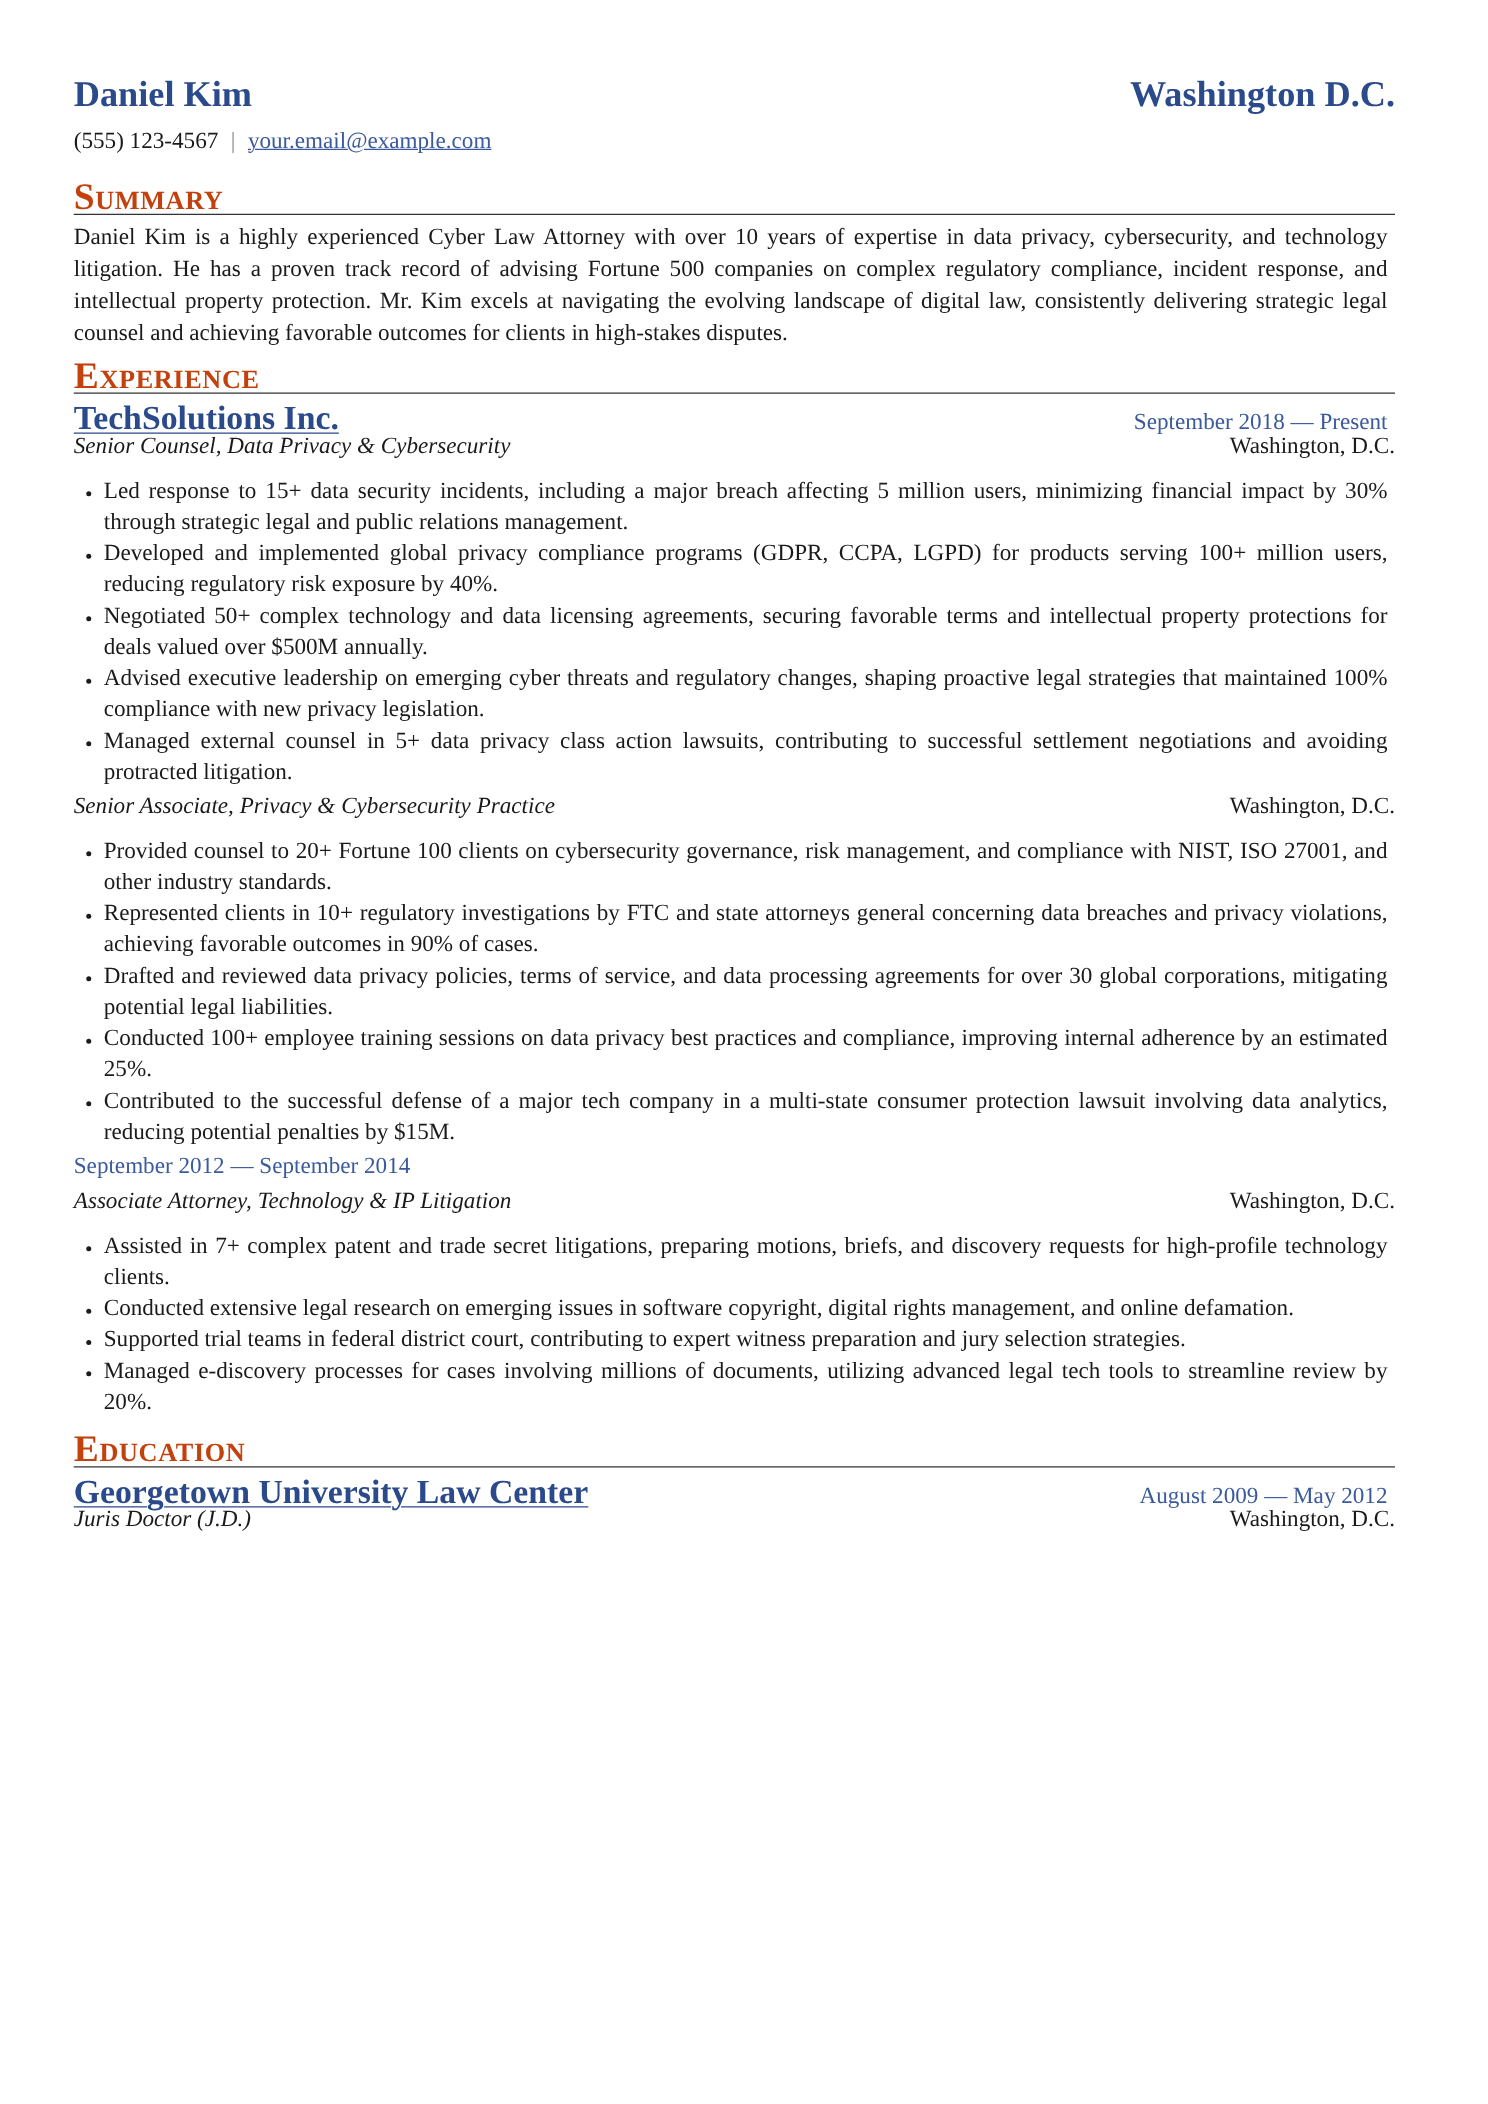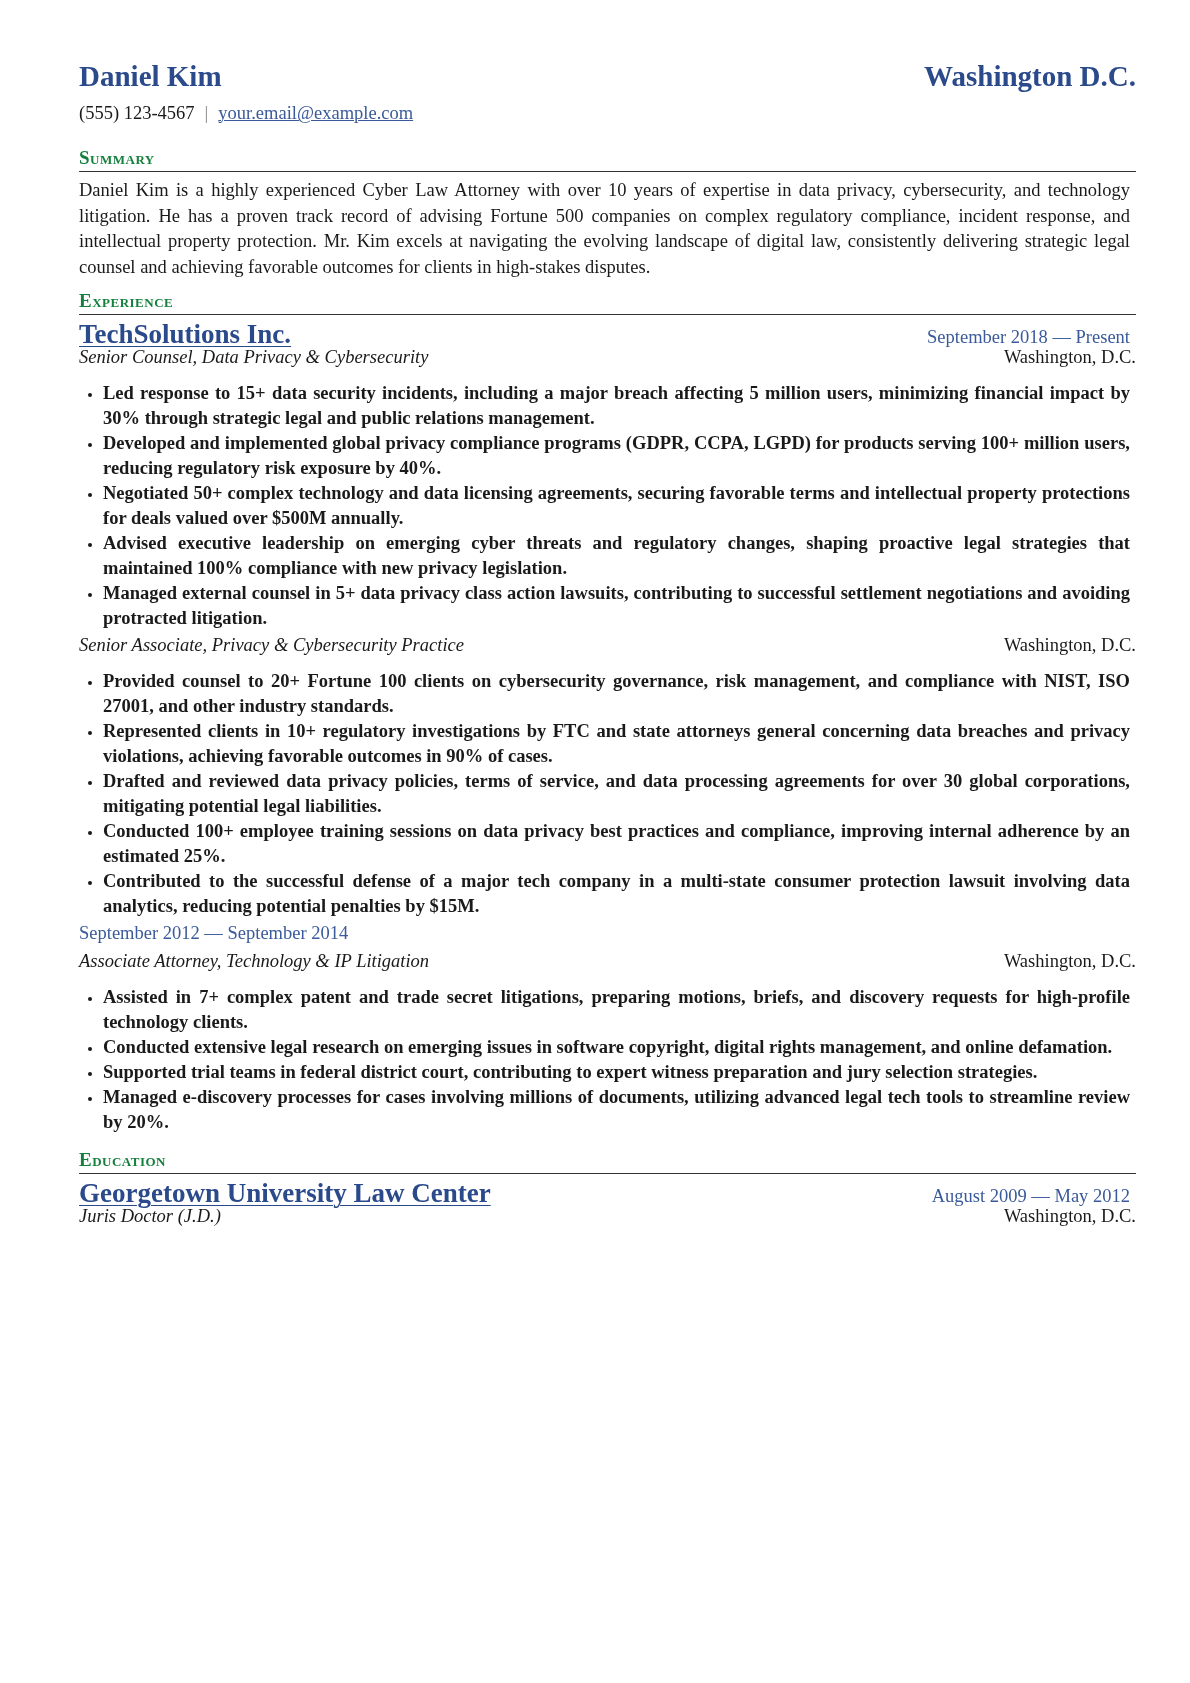--- a/index.html
+++ b/index.html
@@ -1,50 +1,50 @@
 <!DOCTYPE html>
 <html><head>
 <meta charset="utf-8">
 <style>
   html, body { margin: 0; padding: 0; background: #ffffff; }
   body {
     width: 1190px; height: 1683px; position: relative; overflow: hidden;
     font-family: "DejaVu Serif", "Liberation Serif", serif;
     color: #1a1a1a;
   }
-  .page { position: absolute; left: 79px; top: 60px; width: 1057px; }
+  .page { position: absolute; left: 59px; top: 60px; width: 1057px; }
   .header-row { display: flex; justify-content: space-between; align-items: baseline; height: 40px; }
   .name { font-family: "Liberation Serif", serif; font-weight: bold; font-size: 29px; color: #2b4a8b; }
   .loc-top { font-family: "Liberation Serif", serif; font-weight: bold; font-size: 29px; color: #2b4a8b; }
   .contact { font-family: "Liberation Serif", serif; font-size: 18.5px; margin-top: 3px; height: 28px; }
   .contact .sep { color: #888; margin: 0 10px; }
   .contact a { color: #3a5a9b; text-decoration: underline; text-decoration-thickness: 1px; }
   .section-title {
     font-family: "Liberation Serif", serif; font-weight: bold; font-variant: small-caps;
-    font-size: 19px; color: #15803d; letter-spacing: 0.5px;
+    font-size: 30px; color: #c2410c; letter-spacing: 0.5px;
     border-bottom: 1px solid #333; padding-bottom: 0px; line-height: 26px;
     margin-top: 10px;
   }
   .summary {
     font-family: "Liberation Serif", serif; font-size: 18.5px; line-height: 25.5px;
     text-align: justify; margin-top: 6px; padding-right: 6px;
   }
   .entry { margin-top: 4px; }
   .entry-row1 { display: flex; justify-content: space-between; align-items: baseline; height: 28px; }
   .org {
     font-family: "Liberation Serif", serif; font-weight: bold; font-size: 27px; color: #2b4a8b;
     text-decoration: underline; text-decoration-thickness: 1px; text-underline-offset: 3px;
   }
   .dates { font-family: "Liberation Serif", serif; font-size: 18.5px; color: #3a5a9b; padding-right: 6px; }
   .entry-row2 { display: flex; justify-content: space-between; align-items: baseline; height: 26px; }
   .role { font-family: "Liberation Serif", serif; font-style: italic; font-size: 18.5px; }
   .where { font-family: "Liberation Serif", serif; font-size: 18.5px; }
   ul.bullets {
     margin: 8px 0 0 0; padding: 0 6px 0 24px;
-    font-family: "Liberation Serif", serif; font-size: 18.5px; line-height: 25px; font-weight: bold;
+    font-family: "Liberation Serif", serif; font-size: 18.5px; line-height: 25px;
   }
   ul.bullets li { text-align: justify; margin: 0; }
   ul.bullets li::marker { font-size: 14px; }
 </style>
 </head>
 <body>
 
 <div class="page">
 
   <div class="header-row">

